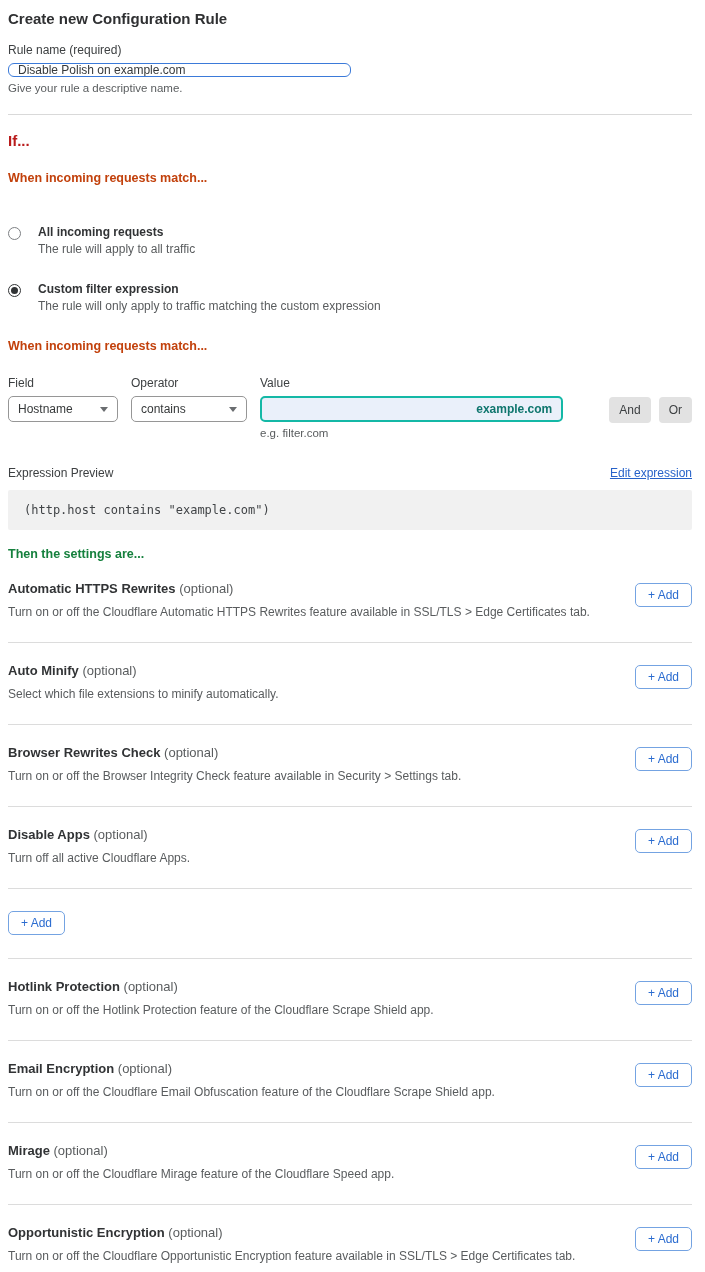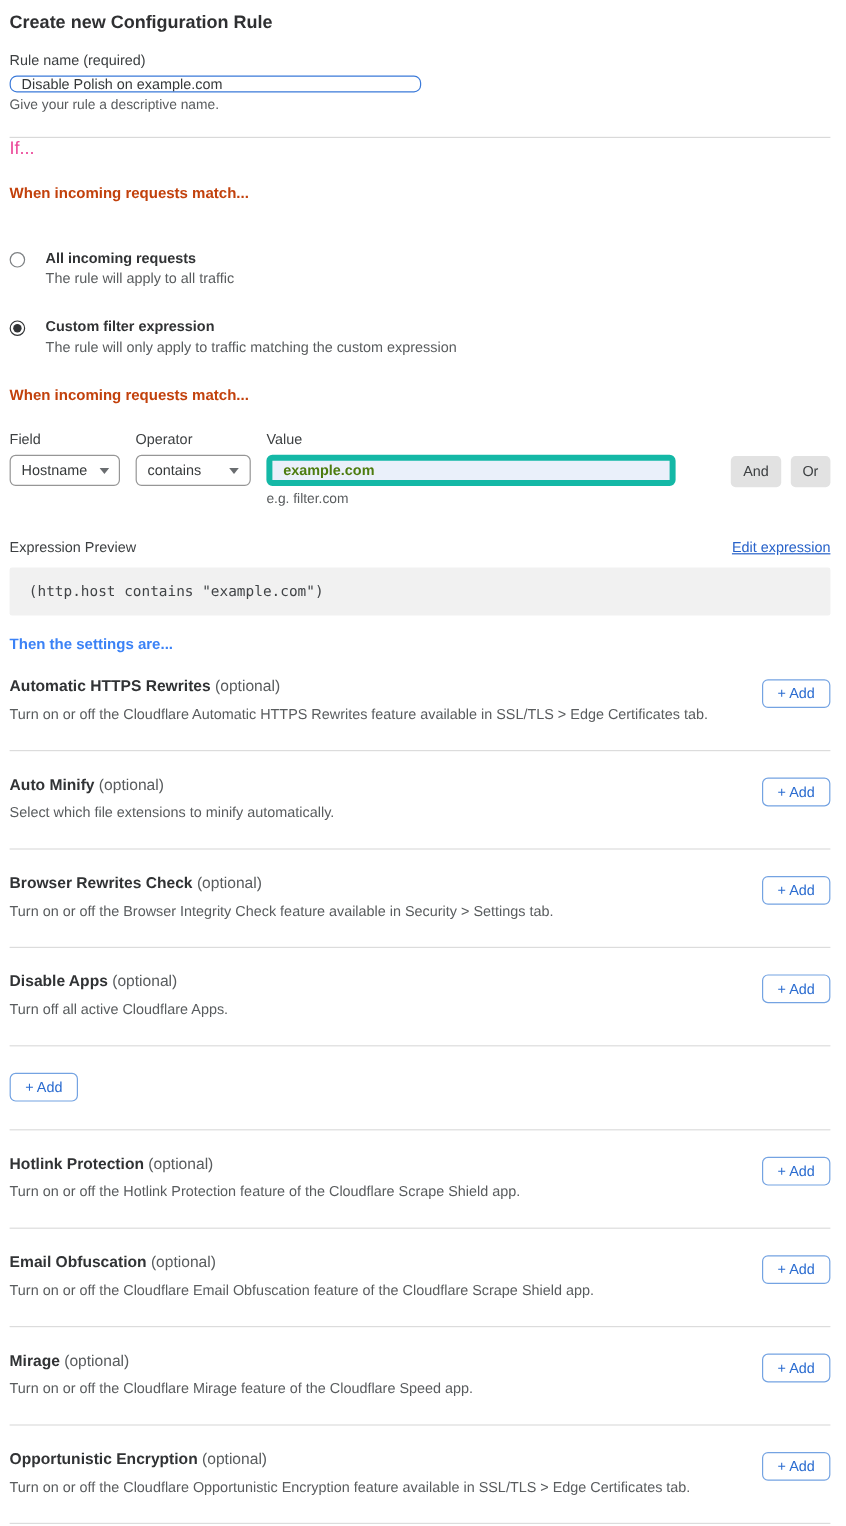--- a/index.html
+++ b/index.html
@@ -47,22 +47,23 @@
   }
 
   .divider {
     border: none;
     border-top: 1px solid #d9d9d9;
     margin: 20px 0 0 0;
   }
 
   .h-if {
     font-size: 15px;
-    font-weight: normal;
-    color: #ec4899;
+    font-weight: bold;
+    color: #b91c1c;
+    margin-top: 17px;
   }
 
   .h-sub {
     font-size: 12.5px;
     font-weight: bold;
     color: #c2410c;
     margin-top: 22px;
   }
 
   
@@ -112,35 +113,36 @@
     color: #36393a;
     cursor: pointer;
   }
   .select-box .caret {
     width: 0; height: 0;
     border-left: 4px solid transparent;
     border-right: 4px solid transparent;
     border-top: 5px solid #6a6d70;
     margin-left: 10px;
   }
-  .field-select { width: 92px; }
-  .operator-select { width: 96px; }
+  .field-select { width: 110px; }
+  .operator-select { width: 116px; }
   .value-input {
     width: 100%;
     height: 26px;
-    border: 5px solid #14b8a6;
+    border: 2px solid #14b8a6;
     border-radius: 5px;
     background: #eaf0fa;
     padding: 0 9px;
     font-size: 12px;
     font-weight: bold;
     font-family: "Liberation Sans", sans-serif;
-    color: #4d7c0f;
+    color: #0f766e;
     outline: none;
     display: block;
+    text-align: right;
   }
   .and-or-wrap { display: flex; margin-top: 21px; padding-left: 36px; }
   .gray-btn {
     height: 26px;
     background: #e2e2e2;
     border: none;
     border-radius: 4px;
     font-size: 12px;
     font-family: "Liberation Sans", sans-serif;
     color: #3d4042;
@@ -170,21 +172,21 @@
     border-radius: 2px;
     padding: 13px 16px;
     font-family: "DejaVu Sans Mono", "Liberation Mono", monospace;
     font-size: 12px;
     color: #414447;
   }
 
   .h-then {
     font-size: 12.5px;
     font-weight: bold;
-    color: #3b82f6;
+    color: #15803d;
     margin-top: 17px;
   }
 
   
   .setting-row {
     display: flex;
     align-items: flex-start;
     justify-content: space-between;
     padding: 20px 0 23px 0;
     border-bottom: 1px solid #dcdcdc;
@@ -331,21 +333,21 @@
         <span class="optional-suffix">(optional)</span>
       </div>
       <div class="row-desc">Turn on or off the Hotlink Protection feature of the Cloudflare Scrape Shield app.</div>
     </div>
     <button class="add-btn">+ Add</button>
   </div>
 
   <div class="setting-row">
     <div class="row-main">
       <div class="row-title-line">
-        <span class="row-title">Email Obfuscation </span>
+        <span class="row-title">Email Encryption </span>
         <span class="optional-suffix">(optional)</span>
       </div>
       <div class="row-desc">Turn on or off the Cloudflare Email Obfuscation feature of the Cloudflare Scrape Shield app.</div>
     </div>
     <button class="add-btn">+ Add</button>
   </div>
 
   <div class="setting-row">
     <div class="row-main">
       <div class="row-title-line">

